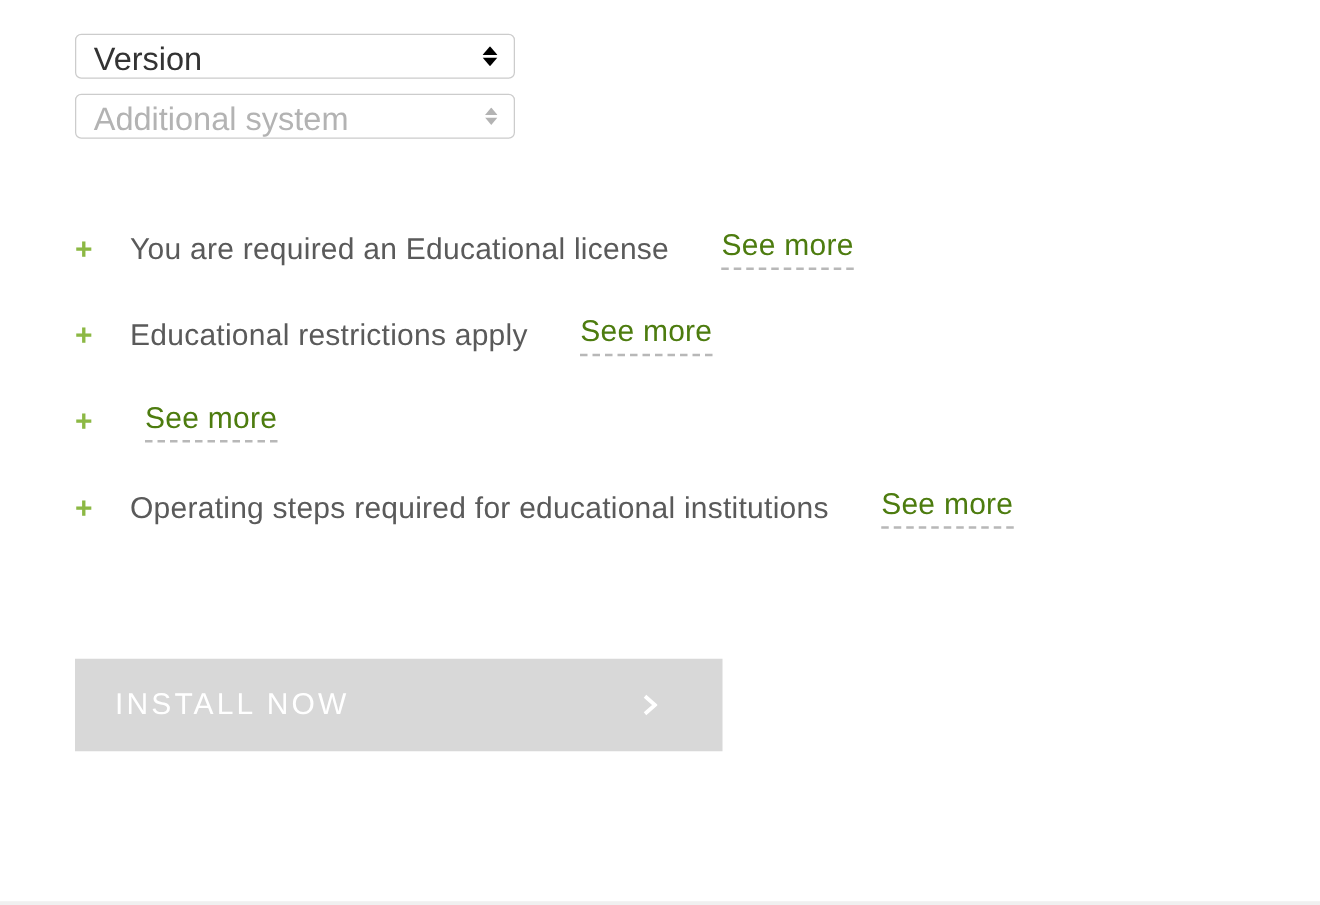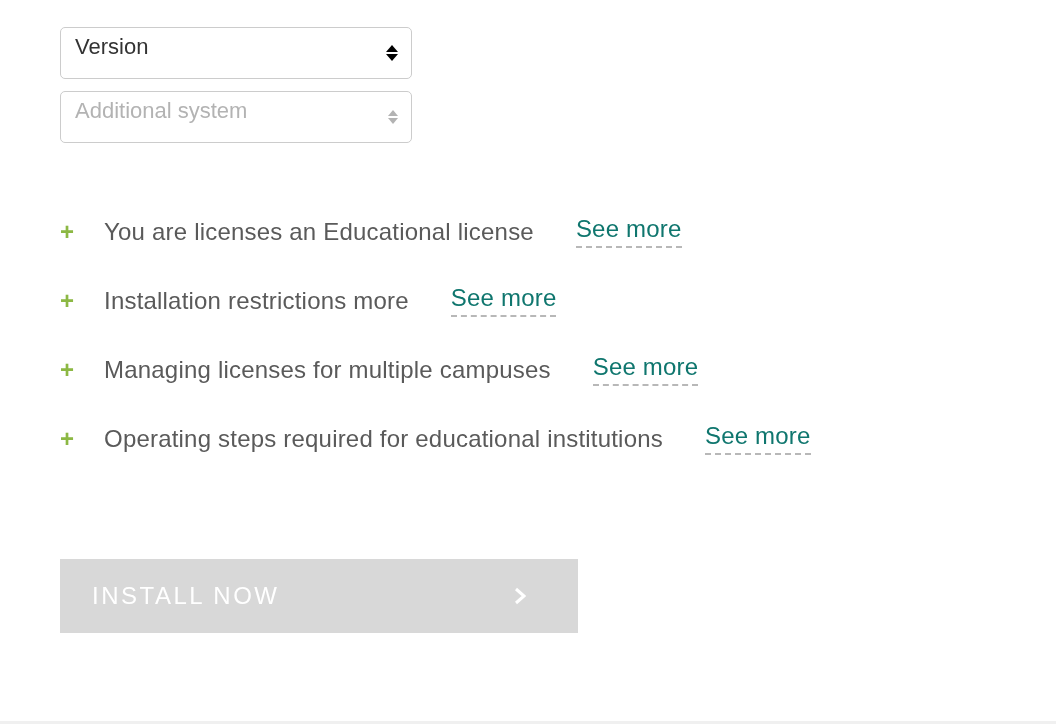--- a/index.html
+++ b/index.html
@@ -18,25 +18,25 @@
     .container {
       padding: 27px 60px;
     }
     .select-wrapper {
       position: relative;
       width: 352px;
       margin-bottom: 12px;
     }
     .select {
       width: 100%;
-      height: 52px;
+      height: 36px;
       border: 1px solid #cccccc;
       border-radius: 5px;
       padding: 0 40px 0 14px;
-      font-size: 22px;
+      font-size: 26px;
       background: #ffffff;
       appearance: none;
       -webkit-appearance: none;
       cursor: pointer;
       line-height: 38px;
       font-family: inherit;
     }
     .select.active {
       color: #333333;
     }
@@ -74,21 +74,21 @@
       color: #8cb844;
       font-weight: bold;
       font-size: 24px;
       flex-shrink: 0;
     }
     .info-text {
       color: #5a5a5a;
       letter-spacing: 0.2px;
     }
     .see-more {
-      color: #0f766e;
+      color: #4d7c0f;
       border-bottom: 2px dashed #b8b8b8;
       padding-bottom: 3px;
       cursor: pointer;
       margin-left: 12px;
       letter-spacing: 0.2px;
     }
     .install-button {
       margin-top: 104px;
       width: 518px;
       height: 74px;
@@ -145,31 +145,30 @@
       <svg width="10" height="6">
           <polygon points="0,0 10,0 5,6"></polygon>
         </svg>
     </div>
   </div>
 
 
   <div class="info-list">
     <div class="info-row">
       <span class="plus">+</span>
-      <span class="info-text">You are licenses an Educational license</span>
+      <span class="info-text">You are required an Educational license</span>
       <span class="see-more">See more</span>
     </div>
     <div class="info-row">
       <span class="plus">+</span>
-      <span class="info-text">Installation restrictions more</span>
+      <span class="info-text">Educational restrictions apply</span>
       <span class="see-more">See more</span>
     </div>
     <div class="info-row">
       <span class="plus">+</span>
-      <span class="info-text">Managing licenses for multiple campuses</span>
       <span class="see-more">See more</span>
     </div>
     <div class="info-row">
       <span class="plus">+</span>
       <span class="info-text">Operating steps required for educational institutions</span>
       <span class="see-more">See more</span>
     </div>
   </div>
 
   <button class="install-button">

